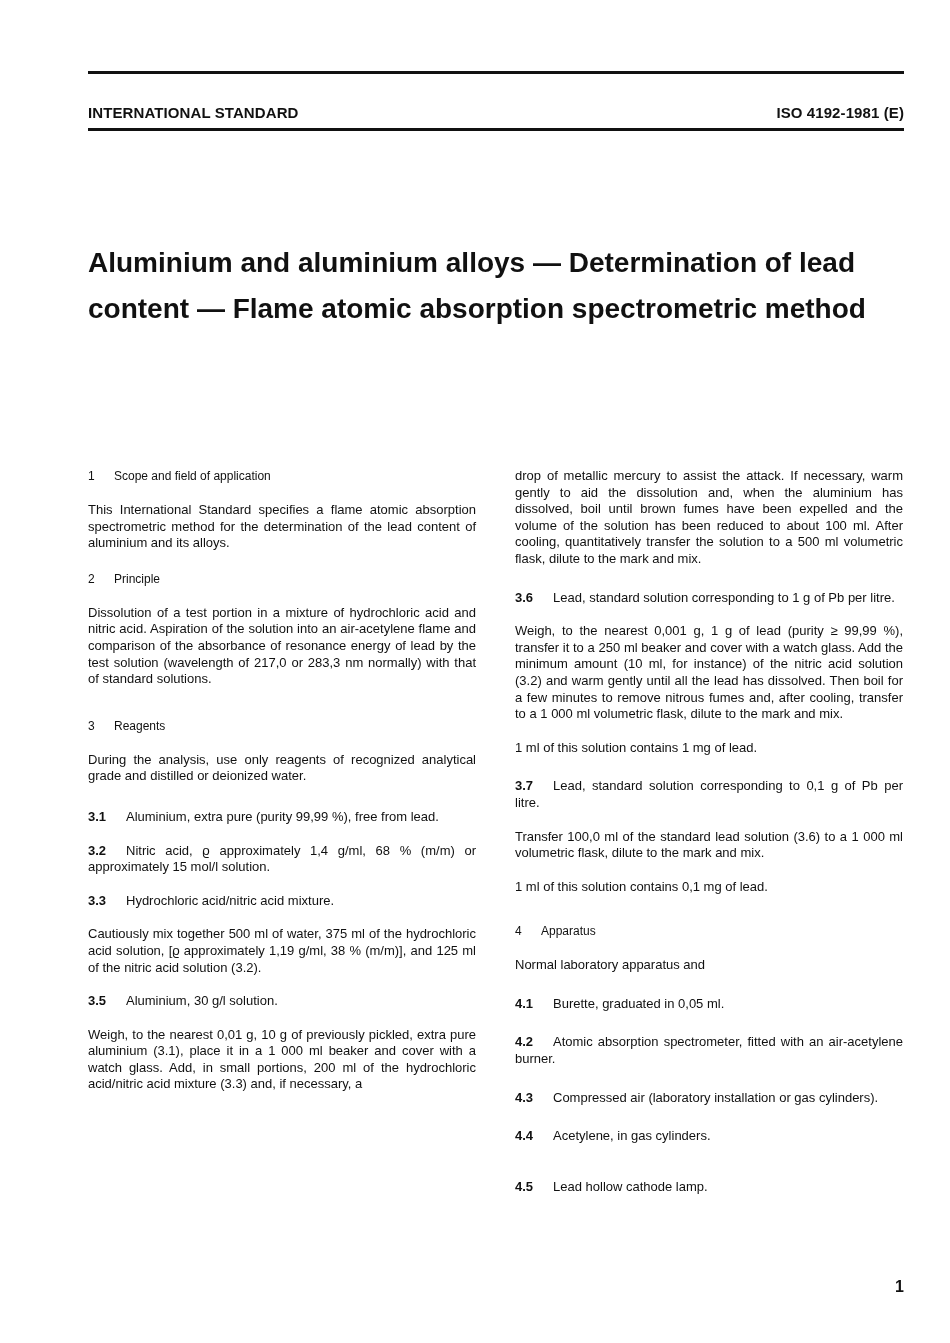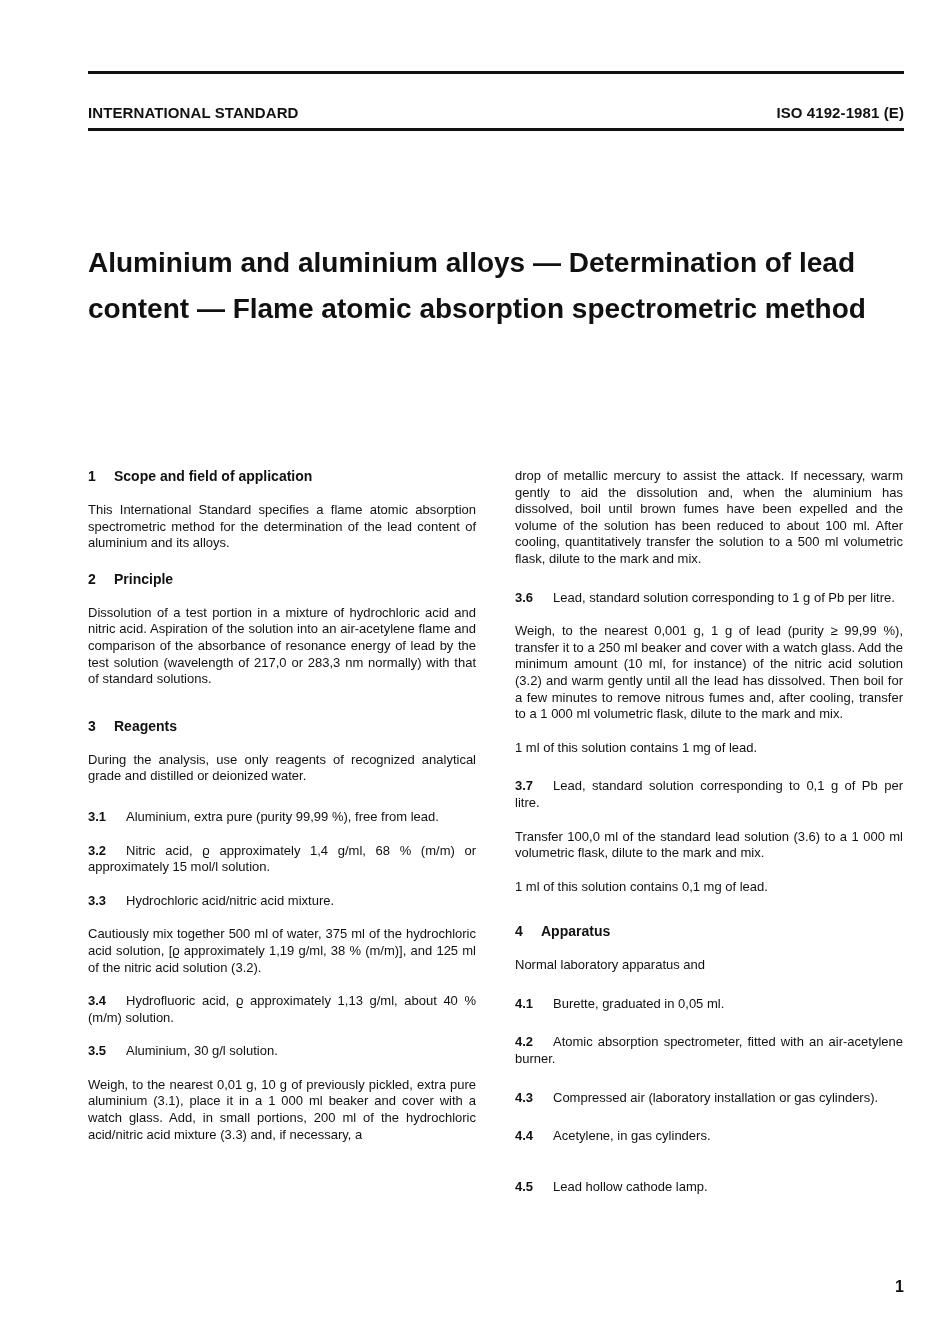--- a/index.html
+++ b/index.html
@@ -13,21 +13,21 @@
   .hdr { position: absolute; top: 104px; font-weight: bold; font-size: 15px; letter-spacing: 0.1px; }
   .hdr.left { left: 88px; }
   .hdr.right { right: 46px; }
   .title {
     position: absolute; left: 88px; top: 240px; width: 830px;
     font-size: 28px; font-weight: bold; line-height: 46px; margin: 0;
   }
   .col { position: absolute; top: 466px; width: 388px; font-size: 13px; line-height: 16.6px; }
   .col.left { left: 88px; }
   .col.right { left: 515px; }
-  .sec-h { font-size: 14px; font-weight: bold; margin: 0 0 16px 0; line-height: 20px; }
+  .sec-h { font-size: 12px; font-weight: normal; margin: 0 0 16px 0; line-height: 20px; }
   .sec-h .num { display: inline-block; width: 26px; }
   p { margin: 0 0 17px 0; text-align: justify; }
   .sub .num { font-weight: bold; display: inline-block; width: 38px; }
   .sub .term { font-weight: normal; }
   .it { font-style: italic; }
   .pageno { position: absolute; right: 46px; top: 1278px; font-size: 16px; font-weight: bold; }
 </style>
 </head>
 <body>
 
@@ -51,21 +51,20 @@
 
   <div class="sec-h" style="margin-top:28px">
     <span class="num">3</span><span>Reagents</span>
   </div>
   <p>During the analysis, use only reagents of recognized analytical grade and distilled or deionized water.</p>
 
   <p class="sub" style="margin-top:24px"><span class="num">3.1</span><span class="term">Aluminium,</span><span> extra pure (purity 99,99 %), free from lead.</span></p>
   <p class="sub"><span class="num">3.2</span><span class="term">Nitric acid,</span><span> ϱ approximately 1,4 g/ml, 68 % (m/m) or approximately 15 mol/l solution.</span></p>
   <p class="sub"><span class="num">3.3</span><span class="term">Hydrochloric acid/nitric acid mixture.</span></p>
   <p>Cautiously mix together 500 ml of water, 375 ml of the hydrochloric acid solution, [ϱ approximately 1,19 g/ml, 38 % (m/m)], and 125 ml of the nitric acid solution (3.2).</p>
-  <p class="sub"><span class="num">3.4</span><span class="term">Hydrofluoric acid,</span><span> ϱ approximately 1,13 g/ml, about 40 % (m/m) solution.</span></p>
   <p class="sub"><span class="num">3.5</span><span class="term">Aluminium,</span><span> 30 g/l solution.</span></p>
   <p>Weigh, to the nearest 0,01 g, 10 g of previously pickled, extra pure aluminium (3.1), place it in a 1 000 ml beaker and cover with a watch glass. Add, in small portions, 200 ml of the hydrochloric acid/nitric acid mixture (3.3) and, if necessary, a</p>
 </div>
 
 <div class="col right" style="top:468px">
   <p>drop of metallic mercury to assist the attack. If necessary, warm gently to aid the dissolution and, when the aluminium has dissolved, boil until brown fumes have been expelled and the volume of the solution has been reduced to about 100 ml. After cooling, quantitatively transfer the solution to a 500 ml volumetric flask, dilute to the mark and mix.</p>
 
   <p class="sub" style="margin-top:22px"><span class="num">3.6</span><span class="term">Lead,</span><span> standard solution corresponding to 1 g of Pb per litre.</span></p>
   <p>Weigh, to the nearest 0,001 g, 1 g of lead (purity ≥ 99,99 %), transfer it to a 250 ml beaker and cover with a watch glass. Add the minimum amount (10 ml, for instance) of the nitric acid solution (3.2) and warm gently until all the lead has dissolved. Then boil for a few minutes to remove nitrous fumes and, after cooling, transfer to a 1 000 ml volumetric flask, dilute to the mark and mix.</p>
   <p>1 ml of this solution contains 1 mg of lead.</p>

